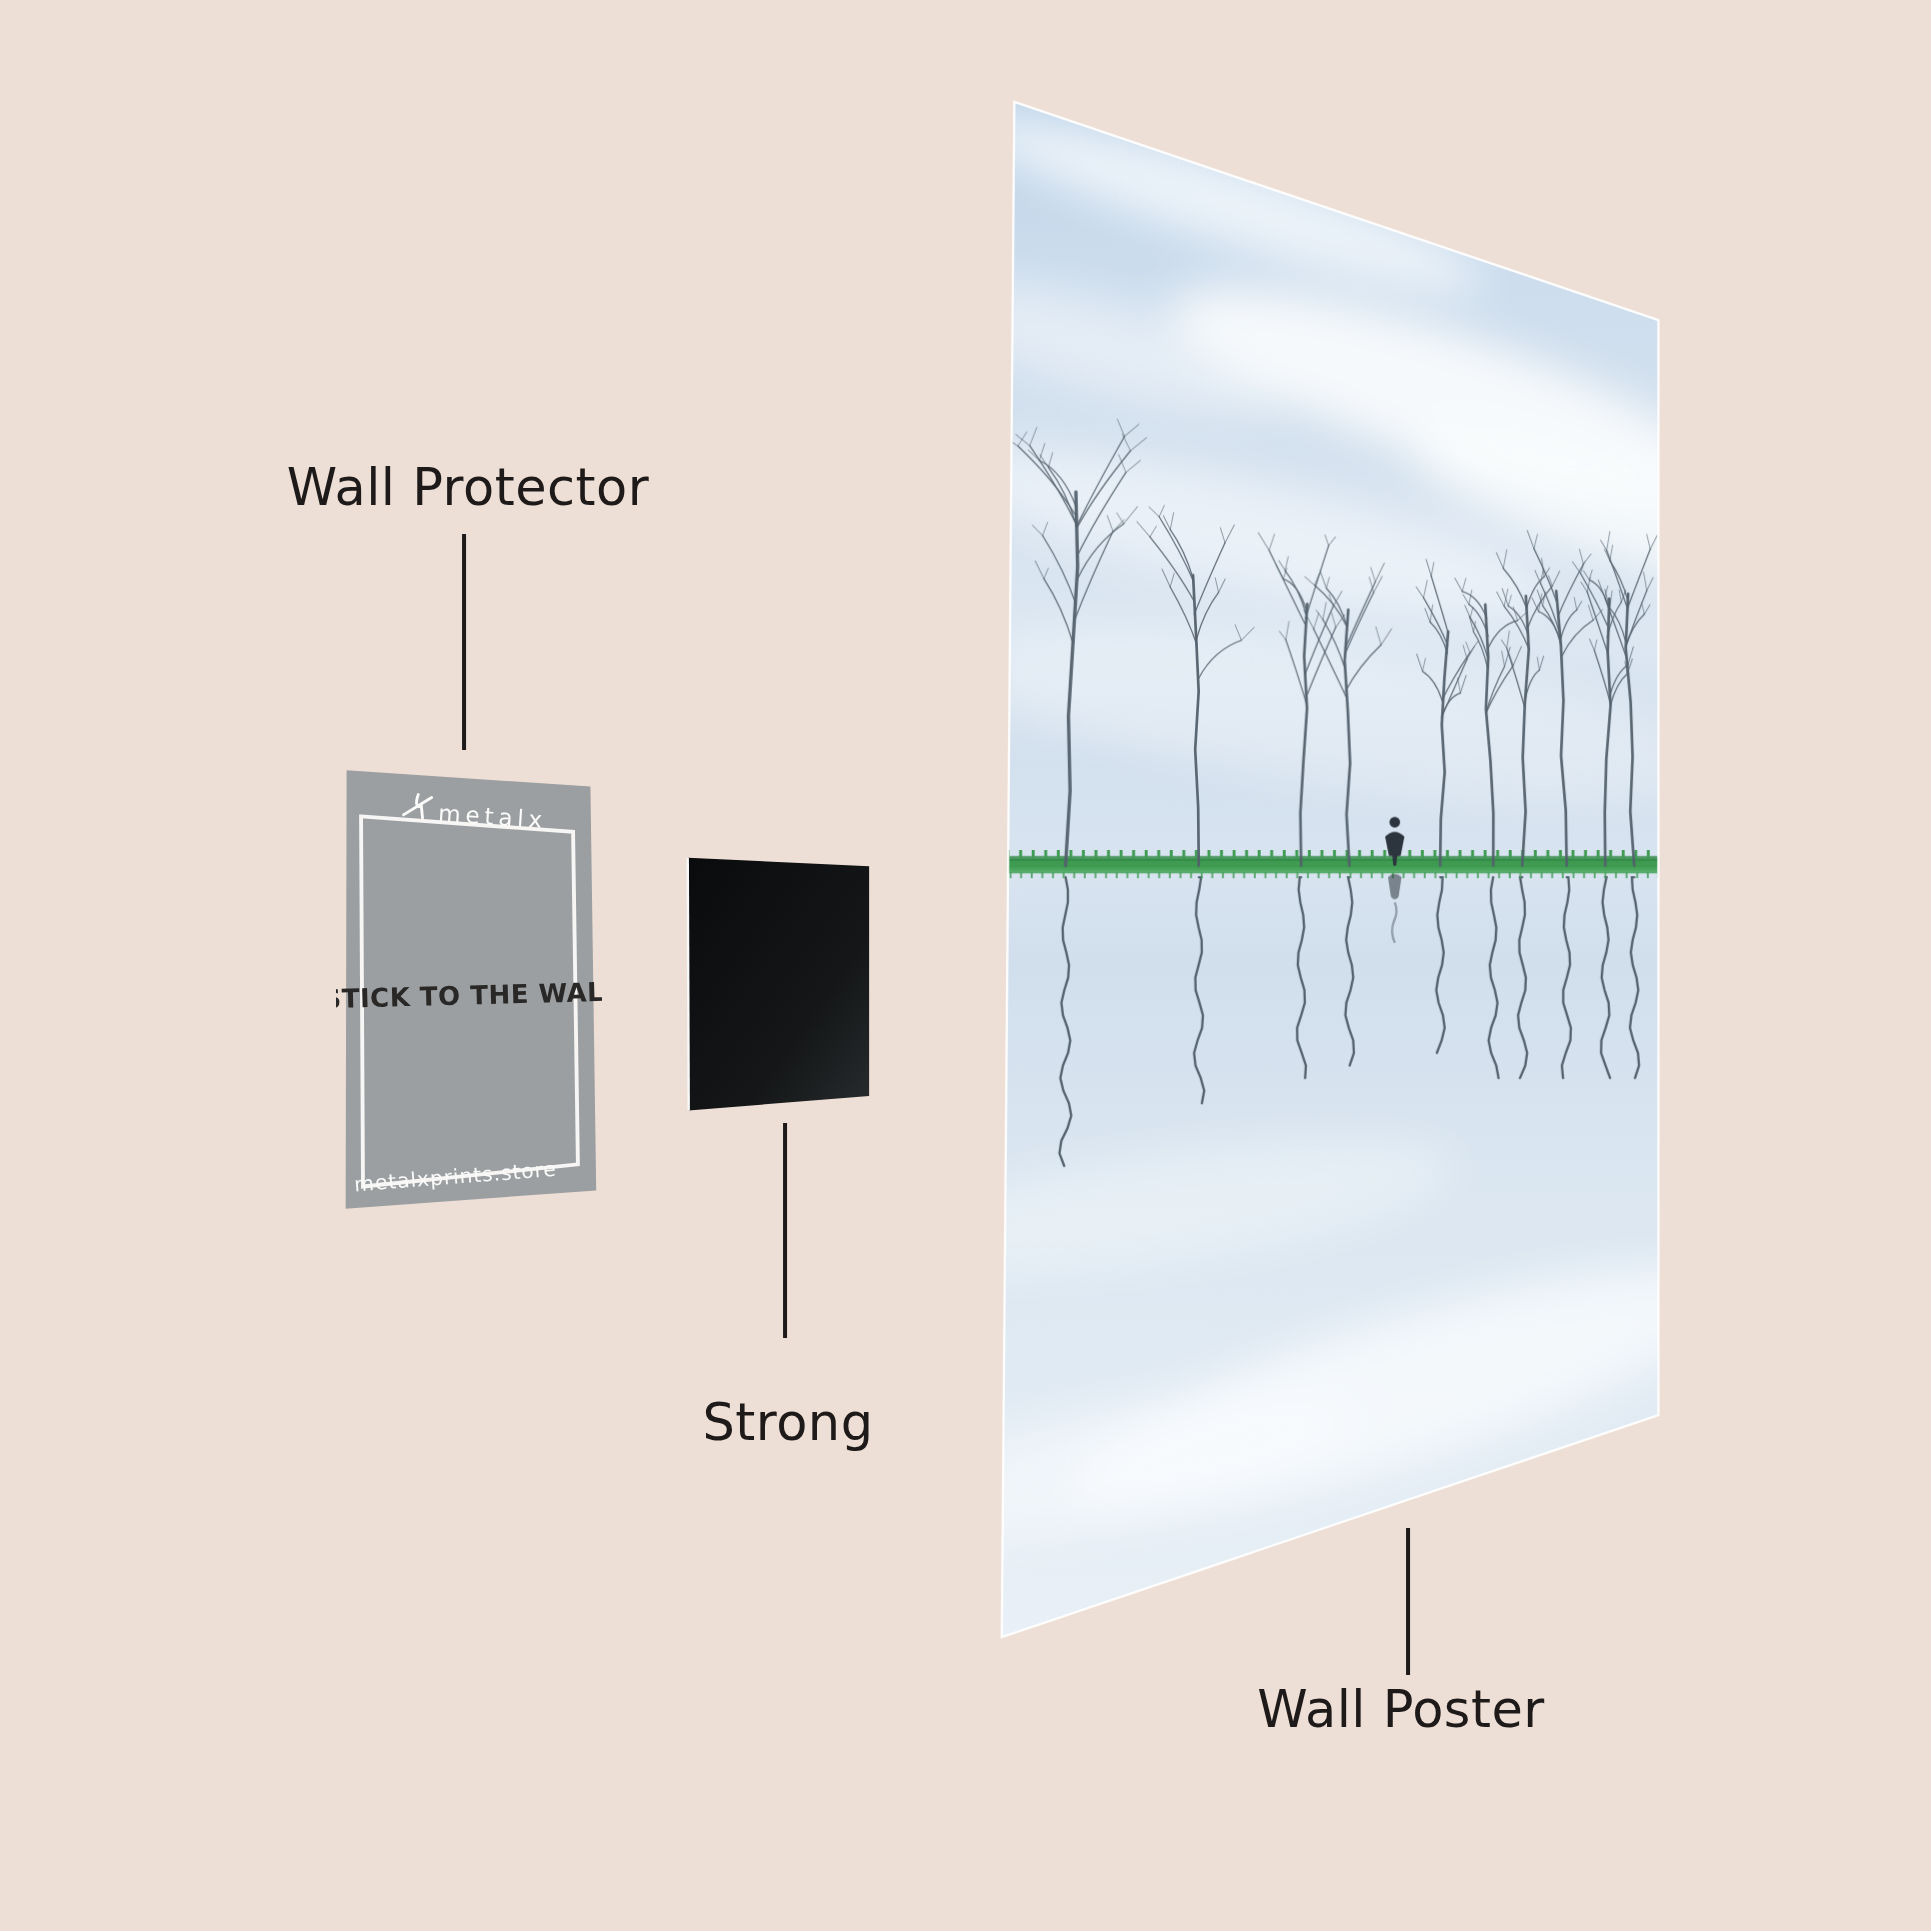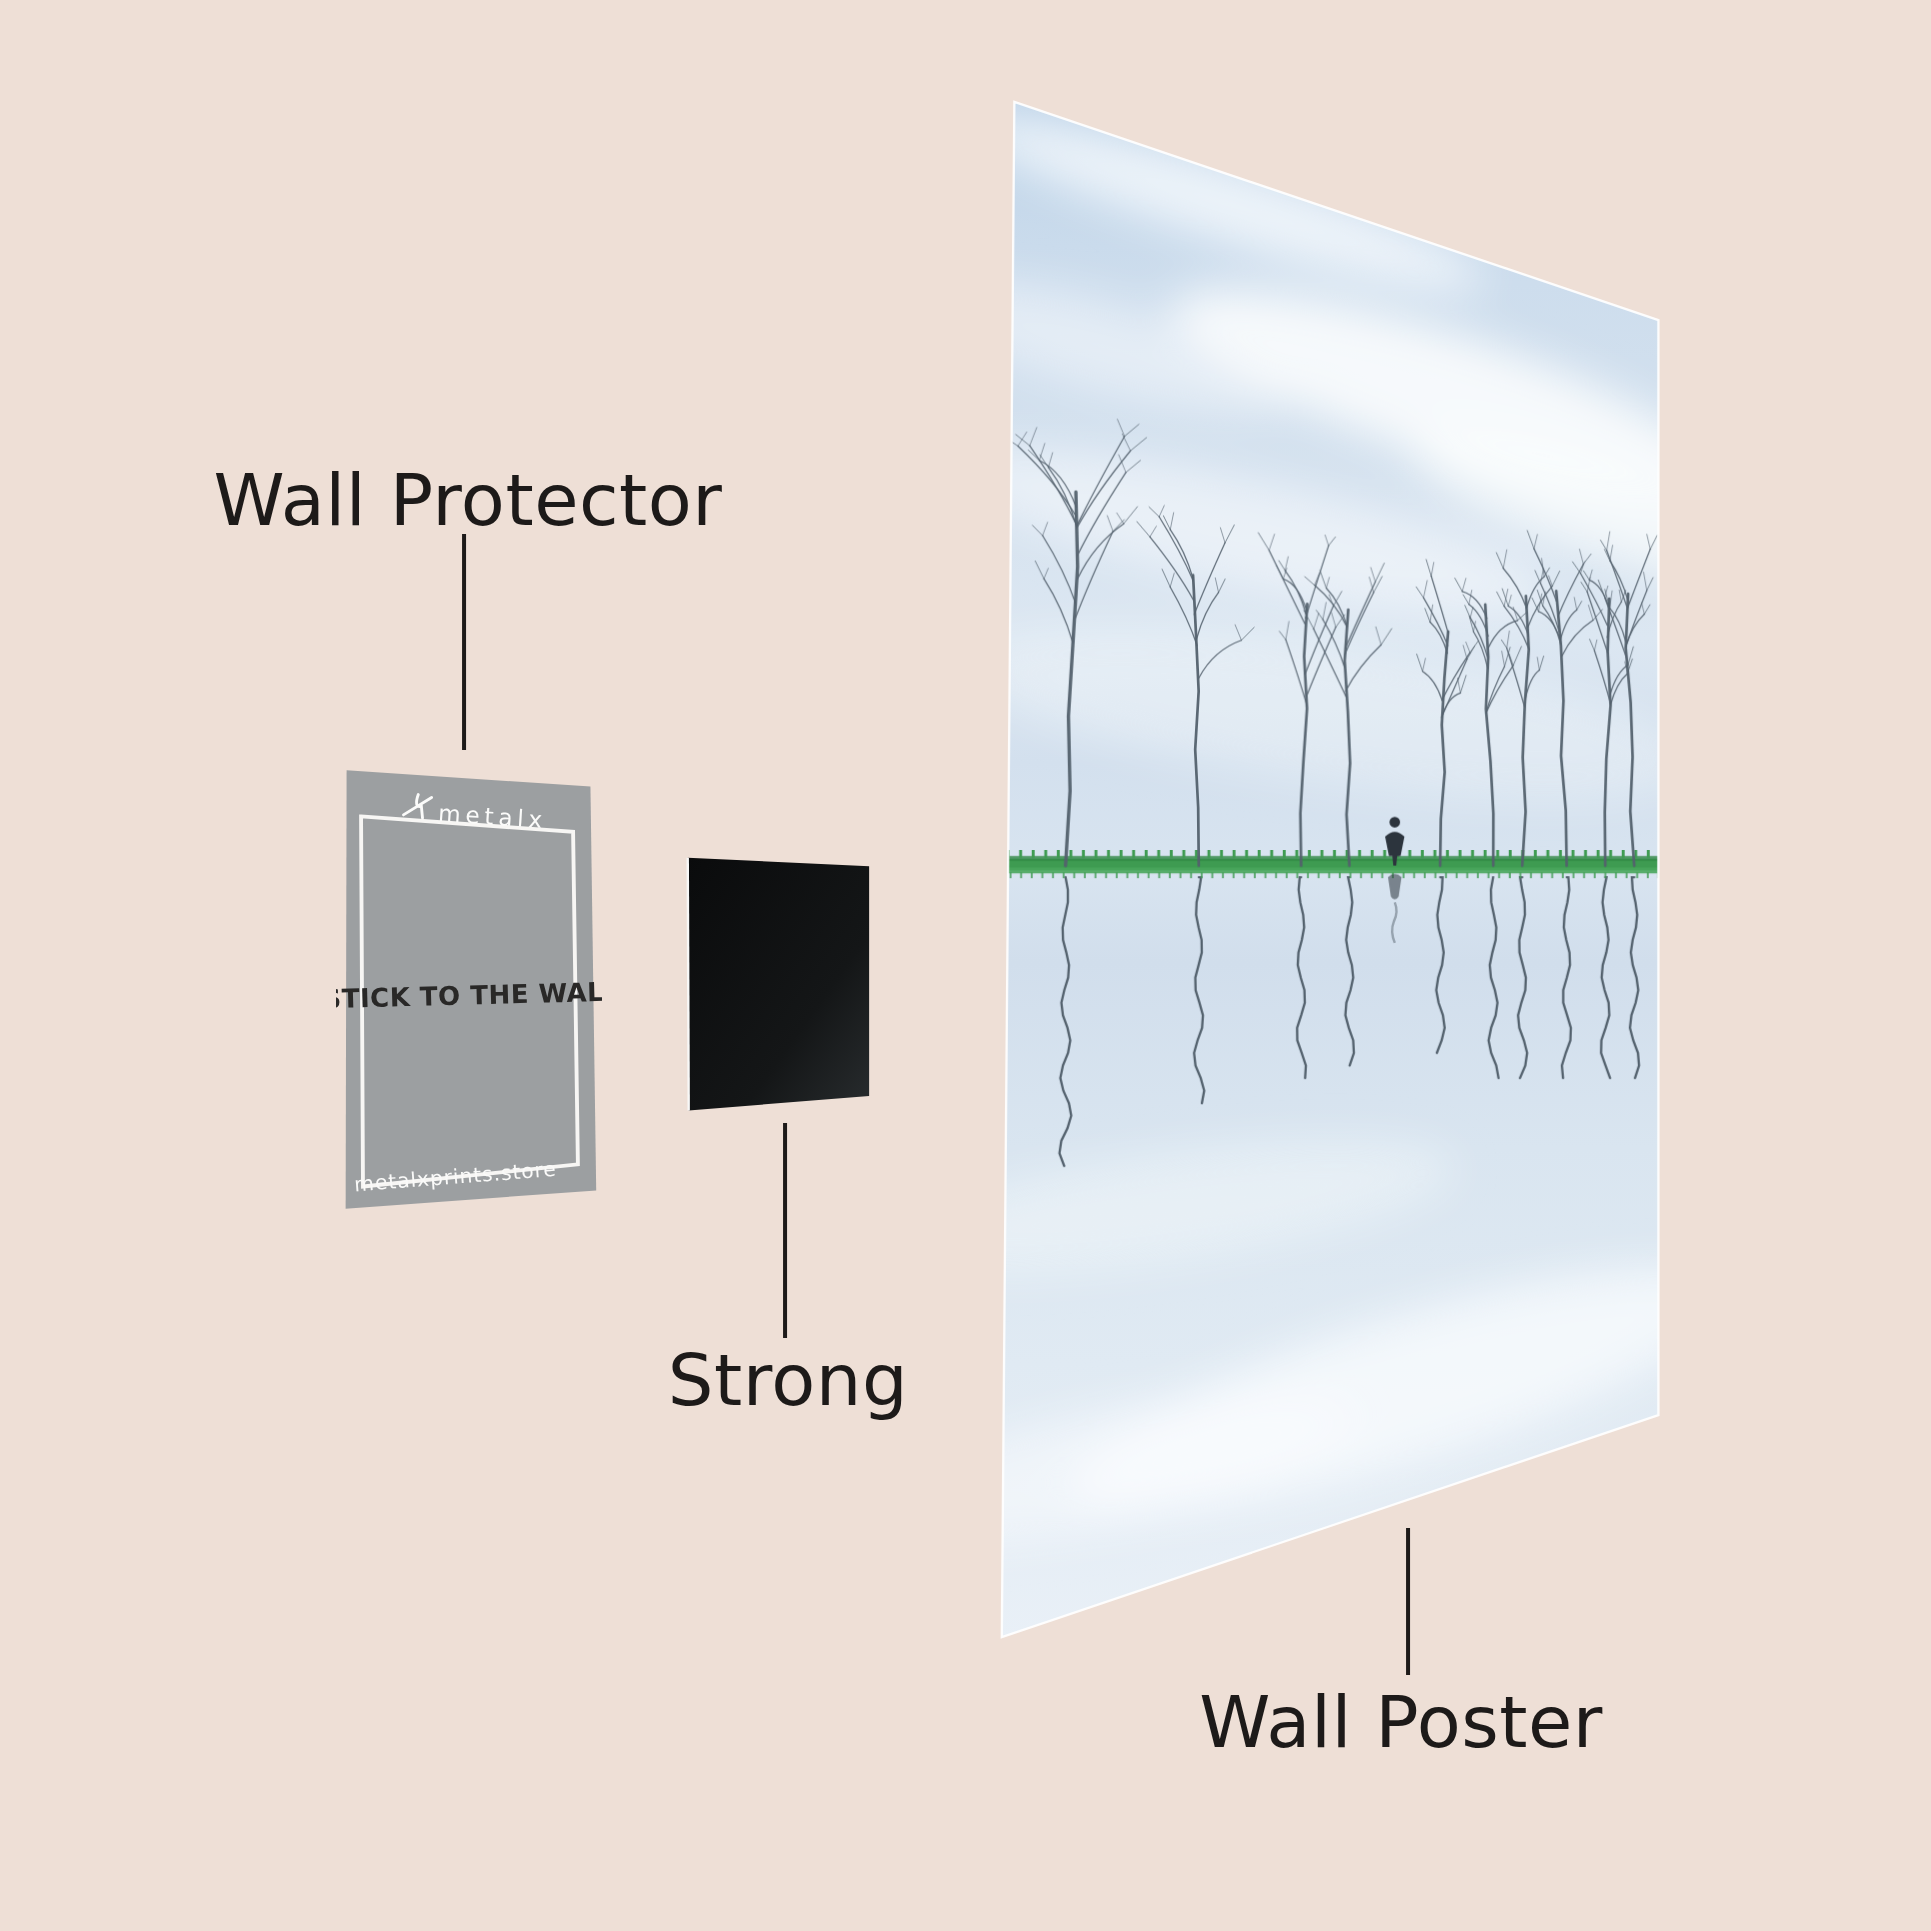--- a/index.html
+++ b/index.html
@@ -4,27 +4,27 @@
 <style>
   html,body{margin:0;padding:0;}
   body{
     width:1931px;height:1931px;position:relative;overflow:hidden;
     background:var(--bg,#EEDFD6);
     font-family:"DejaVu Sans","Liberation Sans",sans-serif;
   }
   .abs{position:absolute;}
   .label{
     position:absolute;
-    font-size:72px;
+    font-size:51px;
     letter-spacing:0.5px;
     color:var(--ink,#1D1A19);
     white-space:nowrap;
     transform:translateX(-50%);
   }
-  .label.two-line{text-align:center;line-height:77px;}
+  .label.two-line{text-align:center;line-height:77px;margin-top:42px;}
   .pointer{
     position:absolute;width:3.9px;background:var(--ink,#1D1A19);
     transform:translateX(-50%);
   }
   svg{display:block;}
   svg text{font-family:"DejaVu Sans","Liberation Sans",sans-serif;}
   .card-body{fill:var(--card,#9C9FA1);}
   .card-border{fill:none;stroke:#F7F6F4;stroke-width:4;}
   .card-brand{fill:#FBFBFA;font-size:24px;letter-spacing:5px;}
   .card-logo{stroke:#FBFBFA;stroke-width:3;fill:none;stroke-linecap:round;}

